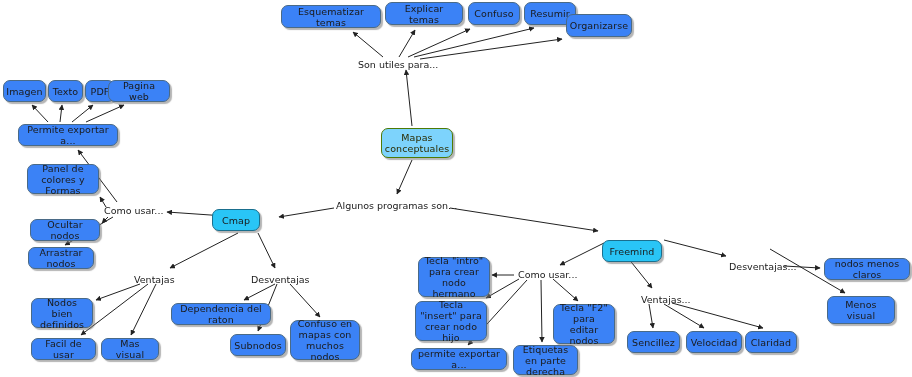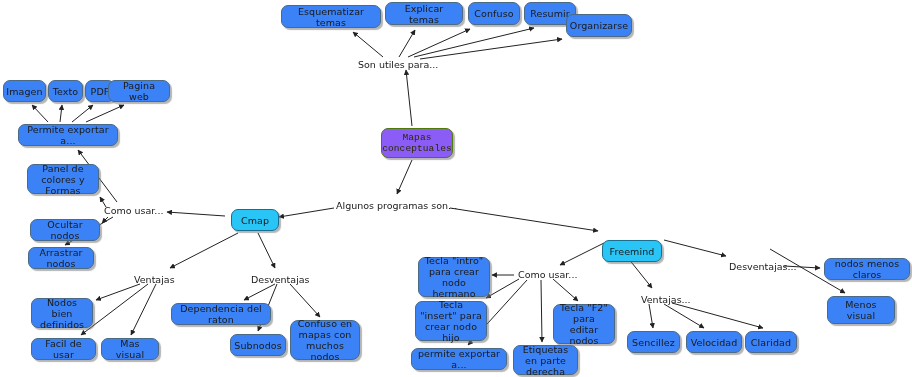--- a/index.html
+++ b/index.html
@@ -39,24 +39,23 @@
     letter-spacing: 0.1px;
     box-shadow: 2px 2px 1px rgba(120,120,120,0.55);
     padding: 1px 4px;
     z-index: 3;
   }
   .node.cyan {
     background: #29c5f6;
     border-color: #1a6f8e;
   }
   .node.green {
-    background: #8b5cf6;
+    background: #7dd3fc;
     border-color: #4e7a06;
     color: #2b2b00;
-    font-family: Liberation Mono, monospace;
   }
   .linklabel {
     position: absolute;
     font-size: 9.5px;
     line-height: 11px;
     color: #1a1a1a;
     white-space: nowrap;
     background: transparent;
     z-index: 2;
   }
@@ -131,21 +130,21 @@
       <div class="node" style="left: 566px; top: 14px; width: 66px; height: 23px;">Organizarse</div>
       <div class="node" style="left: 3px; top: 80px; width: 43px; height: 22px;">Imagen</div>
       <div class="node" style="left: 48px; top: 80px; width: 35px; height: 22px;">Texto</div>
       <div class="node" style="left: 85px; top: 80px; width: 30px; height: 22px;">PDF</div>
       <div class="node" style="left: 108px; top: 80px; width: 62px; height: 22px;">Pagina web</div>
       <div class="node green" style="left: 381px; top: 128px; width: 72px; height: 30px;">Mapas conceptuales</div>
       <div class="node" style="left: 18px; top: 124px; width: 100px; height: 22px;">Permite exportar a...</div>
       <div class="node" style="left: 27px; top: 164px; width: 72px; height: 30px;">Panel de colores y Formas</div>
       <div class="node" style="left: 30px; top: 219px; width: 70px; height: 22px;">Ocultar nodos</div>
       <div class="node" style="left: 28px; top: 247px; width: 66px; height: 22px;">Arrastrar nodos</div>
-      <div class="node cyan" style="left: 231px; top: 209px; width: 48px; height: 22px;">Cmap</div>
+      <div class="node cyan" style="left: 212px; top: 209px; width: 48px; height: 22px;">Cmap</div>
       <div class="node" style="left: 31px; top: 298px; width: 62px; height: 30px;">Nodos bien definidos</div>
       <div class="node" style="left: 31px; top: 338px; width: 65px; height: 22px;">Facil de usar</div>
       <div class="node" style="left: 101px; top: 338px; width: 58px; height: 22px;">Mas visual</div>
       <div class="node" style="left: 171px; top: 303px; width: 100px; height: 22px;">Dependencia del raton</div>
       <div class="node" style="left: 230px; top: 334px; width: 56px; height: 22px;">Subnodos</div>
       <div class="node" style="left: 290px; top: 320px; width: 70px; height: 40px; border-radius: 8px;">Confuso en mapas con muchos nodos</div>
       <div class="node" style="left: 418px; top: 257px; width: 72px; height: 40px;">Tecla "intro" para crear nodo hermano</div>
       <div class="node" style="left: 415px; top: 301px; width: 72px; height: 40px;">Tecla "insert" para crear nodo hijo</div>
       <div class="node" style="left: 411px; top: 348px; width: 96px; height: 22px;">permite exportar a...</div>
       <div class="node" style="left: 513px; top: 345px; width: 65px; height: 30px;">Etiquetas en parte derecha</div>

